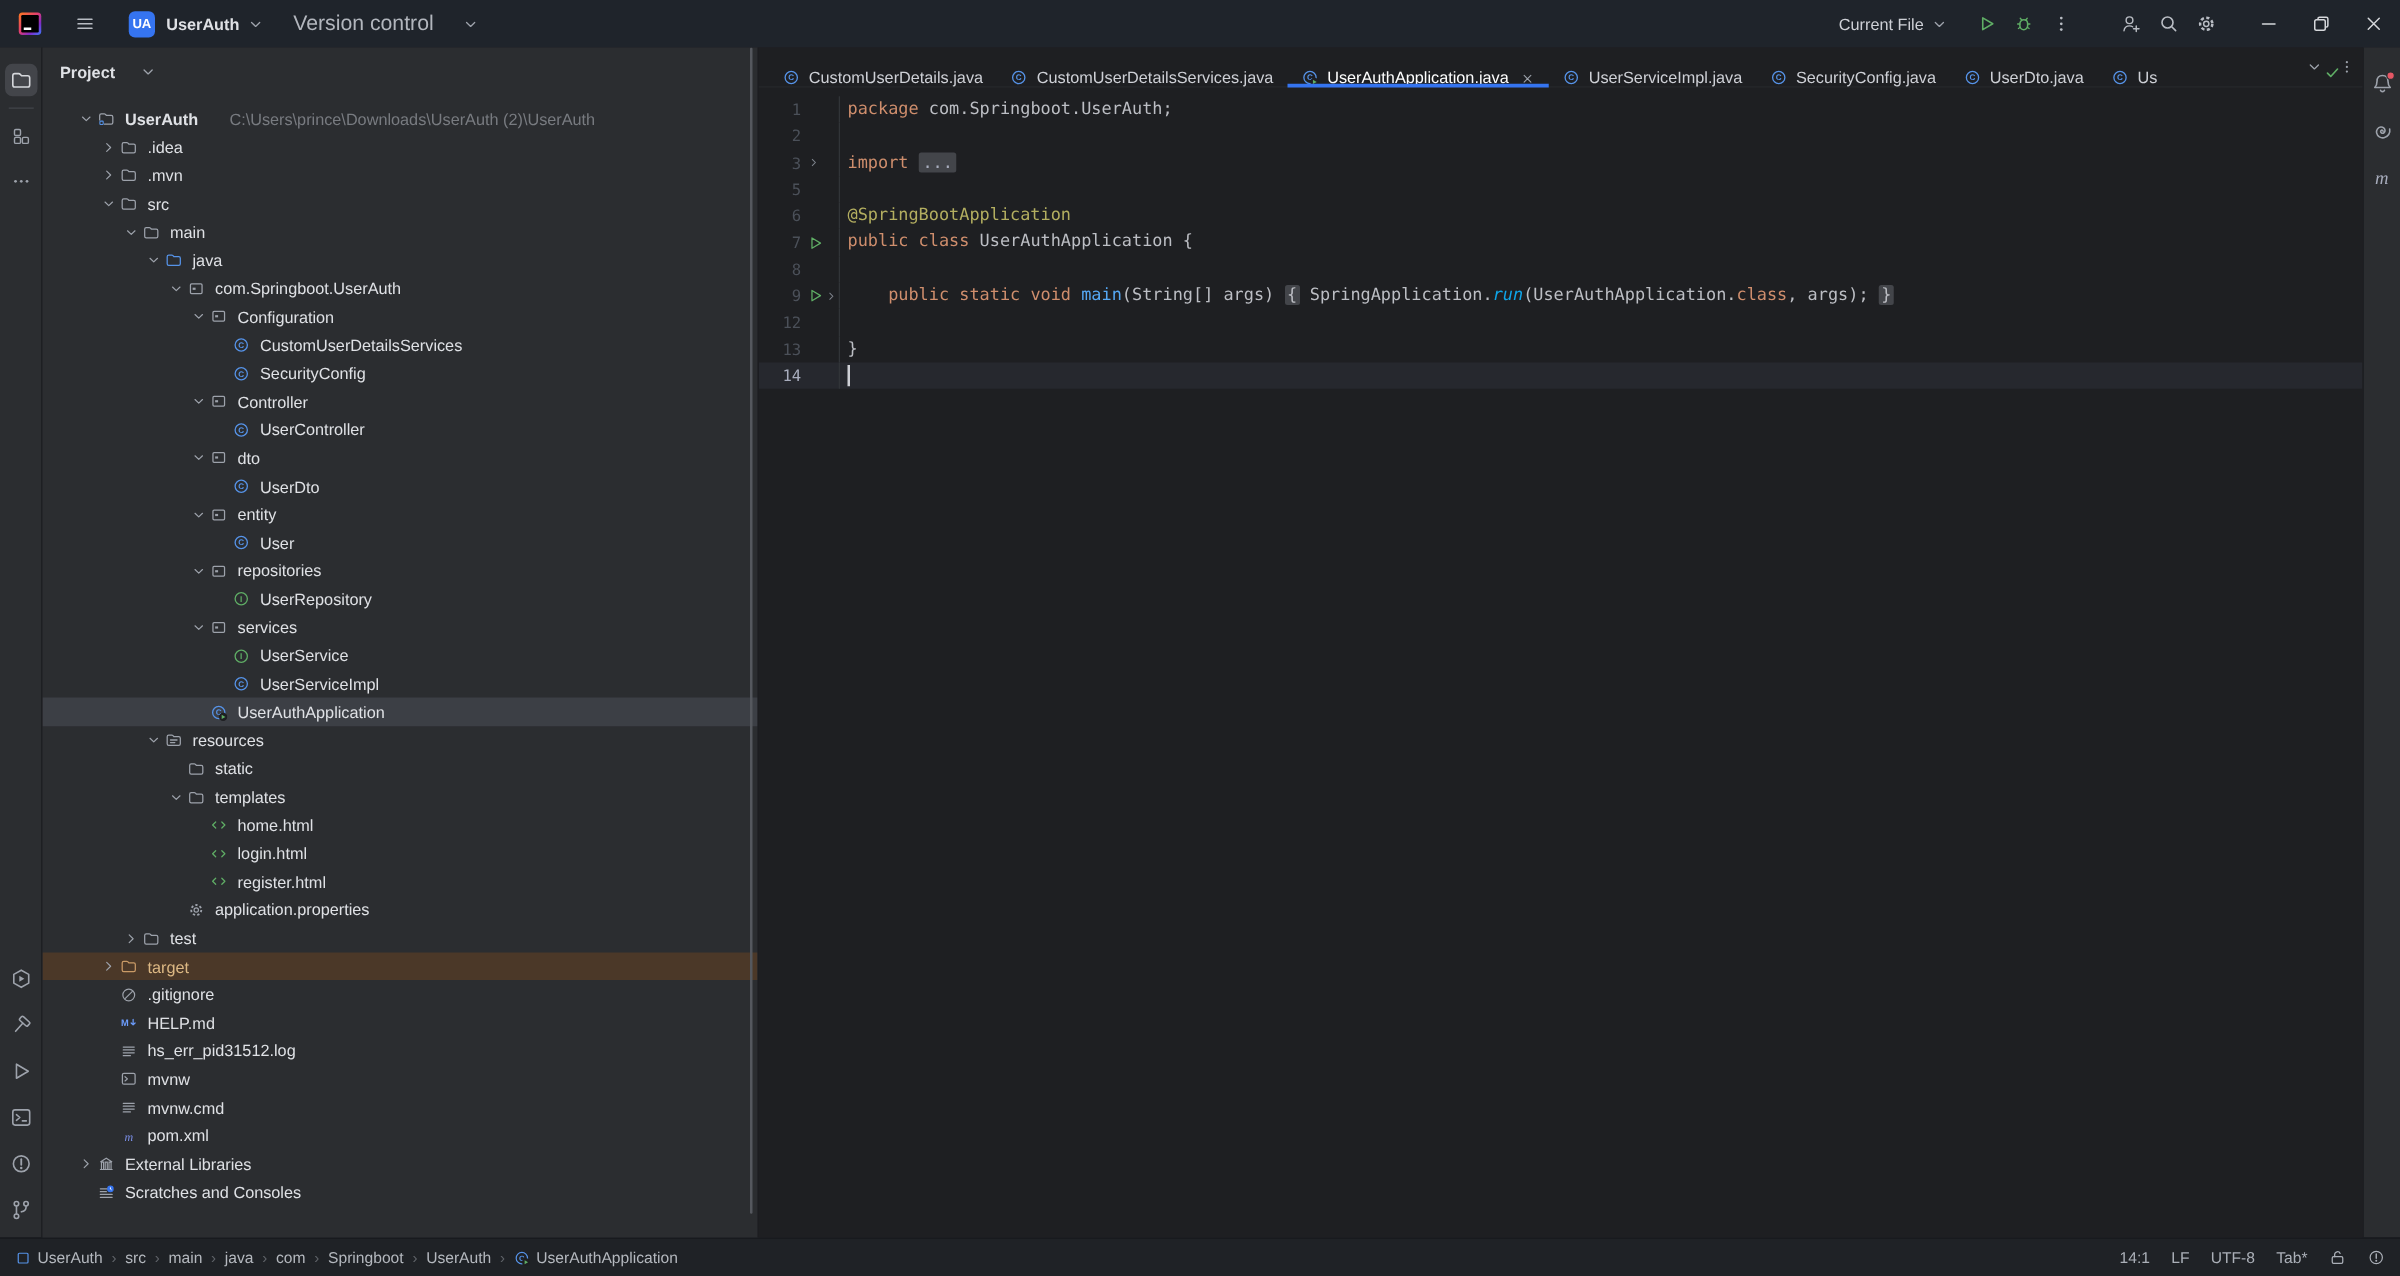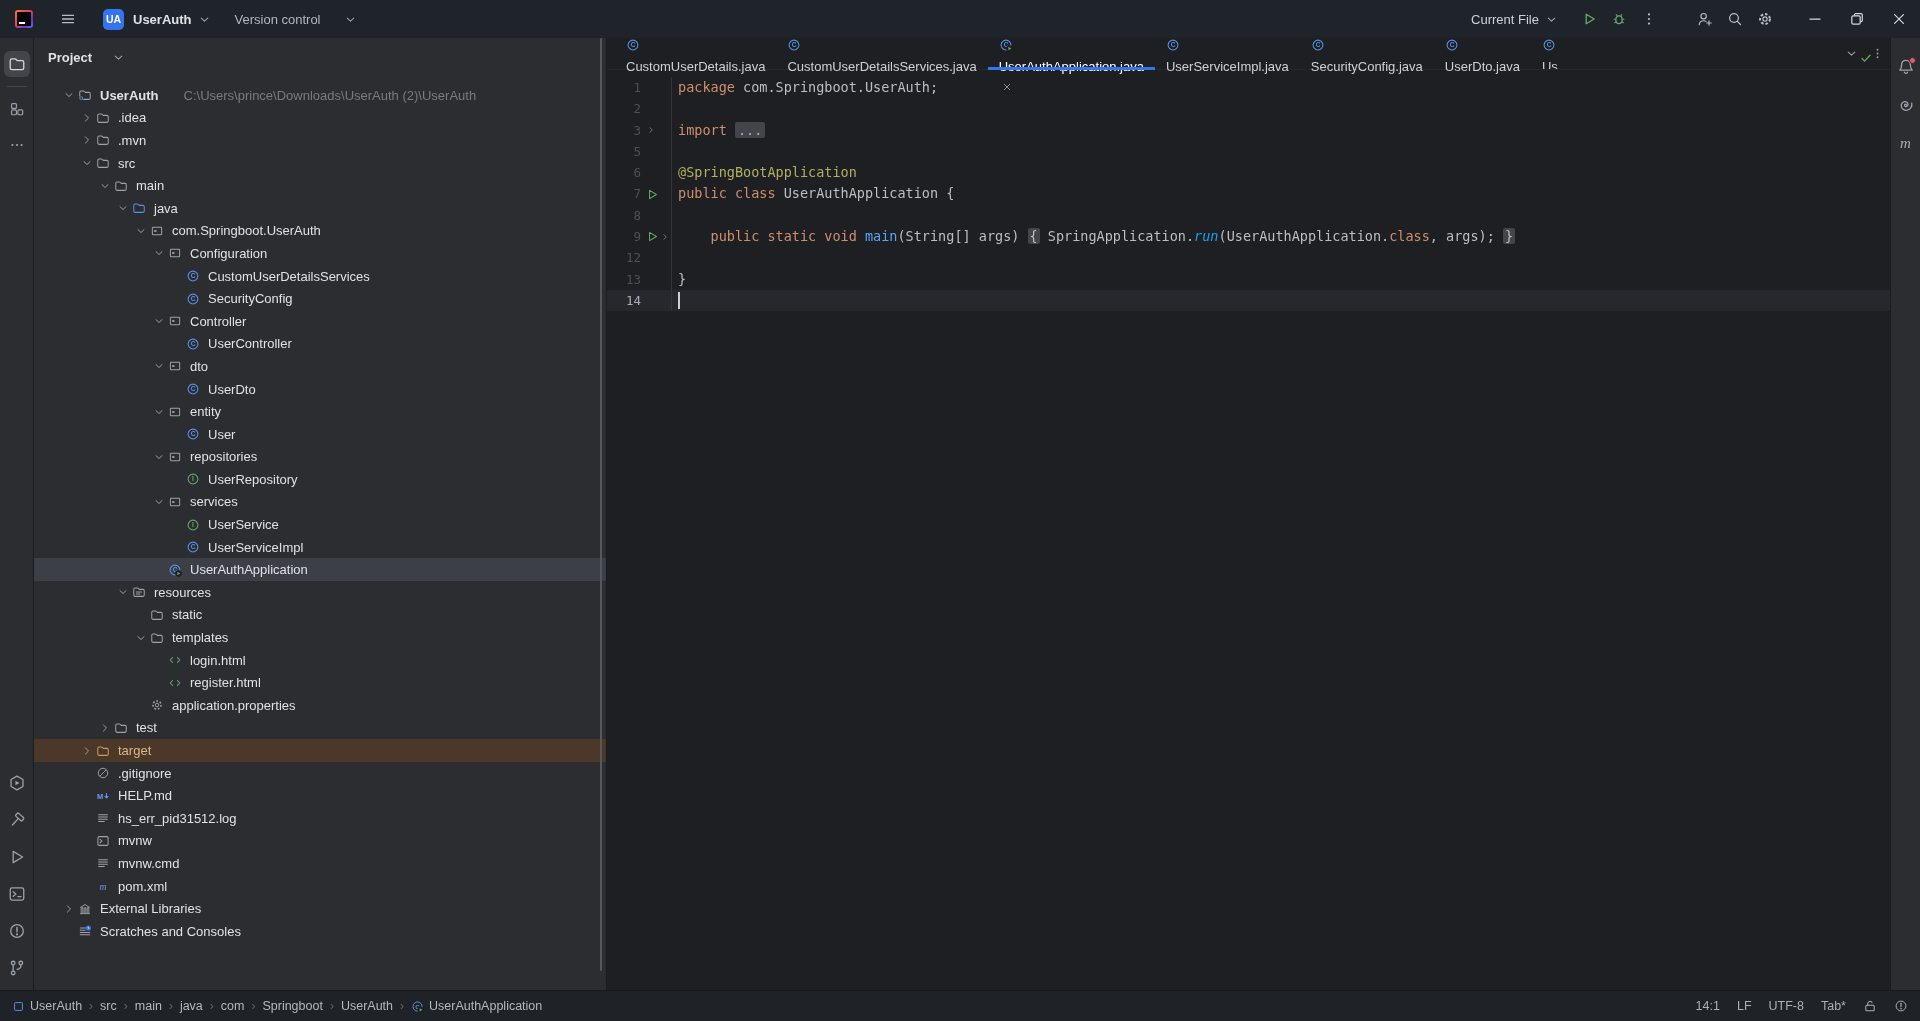--- a/index.html
+++ b/index.html
@@ -12,21 +12,21 @@
   .tb-left{display:flex;align-items:center;}
   .logo{width:18px;height:18px;margin-left:15px;border-radius:3px;position:relative;
     background:linear-gradient(135deg,#FE7B1C 0%,#E13D6F 45%,#7F2BC7 72%,#3B7BFF 100%);}
   .logo::after{content:"";position:absolute;inset:2px;background:#000;border-radius:1px;}
   .logo::before{content:"";position:absolute;left:4px;bottom:4px;width:6px;height:2px;background:#fff;z-index:2;}
   .tb-btn{display:flex;align-items:center;justify-content:center;color:#B8BCC3;cursor:default;}
   .tb-menu{margin-left:27px;}
   .ua-badge{width:21px;height:21px;border-radius:5px;background:#3574F0;color:#fff;font-size:10.5px;
     font-weight:bold;display:flex;align-items:center;justify-content:center;margin-left:27px;}
   .tb-proj{display:flex;align-items:center;gap:6px;margin-left:9px;font-size:13px;font-weight:600;color:#DFE1E5;}
-  .tb-vcs{display:flex;align-items:center;gap:23px;margin-left:24px;font-size:13px;color:#B2B6BD;}
+  .tb-vcs{display:flex;align-items:center;gap:23px;margin-left:24px;font-size:17px;color:#B2B6BD;}
   .chev{color:#9DA2AB;}
   .tb-right{margin-left:auto;display:flex;align-items:center;height:100%;}
   .tb-runcfg{display:flex;align-items:center;gap:6px;font-size:13px;color:#CED0D6;margin-right:16px;}
   .tb-icon{width:30px;height:30px;display:flex;align-items:center;justify-content:center;color:#B8BCC3;}
   .tb-group-gap{width:26px;}
   .win-btn{width:42px;height:38px;display:flex;align-items:center;justify-content:center;color:#D5D7DB;}
 
   
   .content{flex:1 1 auto;display:flex;min-height:0;}
 
@@ -59,22 +59,22 @@
   .panel-scrollbar{position:absolute;top:0;right:4px;width:2px;height:98%;background:#55585E;border-radius:2px;}
 
   
   .ic-gray{color:#9DA2AB;} .ic-blue{color:#5693E8;} .ic-green{color:#5FAD65;}
   .ic-orange{color:#C99A66;} .ic-mdblue{color:#6B9BFA;} .ic-maven{color:#7B8FE8;}
 
   
   .editor-wrap{flex:1 1 auto;display:flex;flex-direction:column;background:#1E1F22;position:relative;min-width:0;}
   .tabbar{height:32px;flex:0 0 32px;display:flex;align-items:stretch;padding-left:8px;
     border-bottom:1px solid #26282B;}
-  .tab{display:flex;align-items:flex-start;gap:7px;padding:0 11px;font-size:13px;color:#CED0D6;
-    position:relative;white-space:nowrap;flex-direction:column;}
+  .tab{display:flex;align-items:flex-end;gap:7px;padding:0 11px;font-size:13px;color:#CED0D6;
+    position:relative;white-space:nowrap;}
   .tab .ticon{display:flex;}
   .tab.active{color:#FFFFFF;}
   .tab.active::after{content:"";position:absolute;left:0;right:0;bottom:-1px;height:3px;background:#3574F0;}
   .tab .tab-close{display:flex;color:#9DA2AB;margin-left:2px;}
   .tab.truncated{max-width:56px;overflow:hidden;padding-right:0;}
   .tabbar-extras{margin-left:auto;display:flex;align-items:center;}
   .tabbar-extras .tb-icon{width:26px;height:26px;color:#9DA2AB;}
 
   .editor{flex:1;position:relative;font-family:"DejaVu Sans Mono",monospace;font-size:13.5px;
     padding-top:7px;overflow:hidden;}
@@ -611,20 +611,30 @@
     <span class="tlabel ">templates</span>
 
   </div>
           <div class="tree-row  " style="padding-left:116px">
     <span class="tchev"></span>
     <span class="ticon ic-green">
               <svg class="icn sz14 " viewBox="0 0 16 16">
                 <path d="M5.2 5.2L2.4 8l2.8 2.8M10.8 5.2L13.6 8l-2.8 2.8" stroke="currentColor" fill="none" stroke-width="1.15" stroke-linecap="round" stroke-linejoin="round"></path>
               </svg>
             </span>
+    <span class="tlabel ">home.html</span>
+
+  </div>
+          <div class="tree-row  " style="padding-left:116px">
+    <span class="tchev"></span>
+    <span class="ticon ic-green">
+              <svg class="icn sz14 " viewBox="0 0 16 16">
+                <path d="M5.2 5.2L2.4 8l2.8 2.8M10.8 5.2L13.6 8l-2.8 2.8" stroke="currentColor" fill="none" stroke-width="1.15" stroke-linecap="round" stroke-linejoin="round"></path>
+              </svg>
+            </span>
     <span class="tlabel ">login.html</span>
 
   </div>
           <div class="tree-row  " style="padding-left:116px">
     <span class="tchev"></span>
     <span class="ticon ic-green">
               <svg class="icn sz14 " viewBox="0 0 16 16">
                 <path d="M5.2 5.2L2.4 8l2.8 2.8M10.8 5.2L13.6 8l-2.8 2.8" stroke="currentColor" fill="none" stroke-width="1.15" stroke-linecap="round" stroke-linejoin="round"></path>
               </svg>
             </span>

